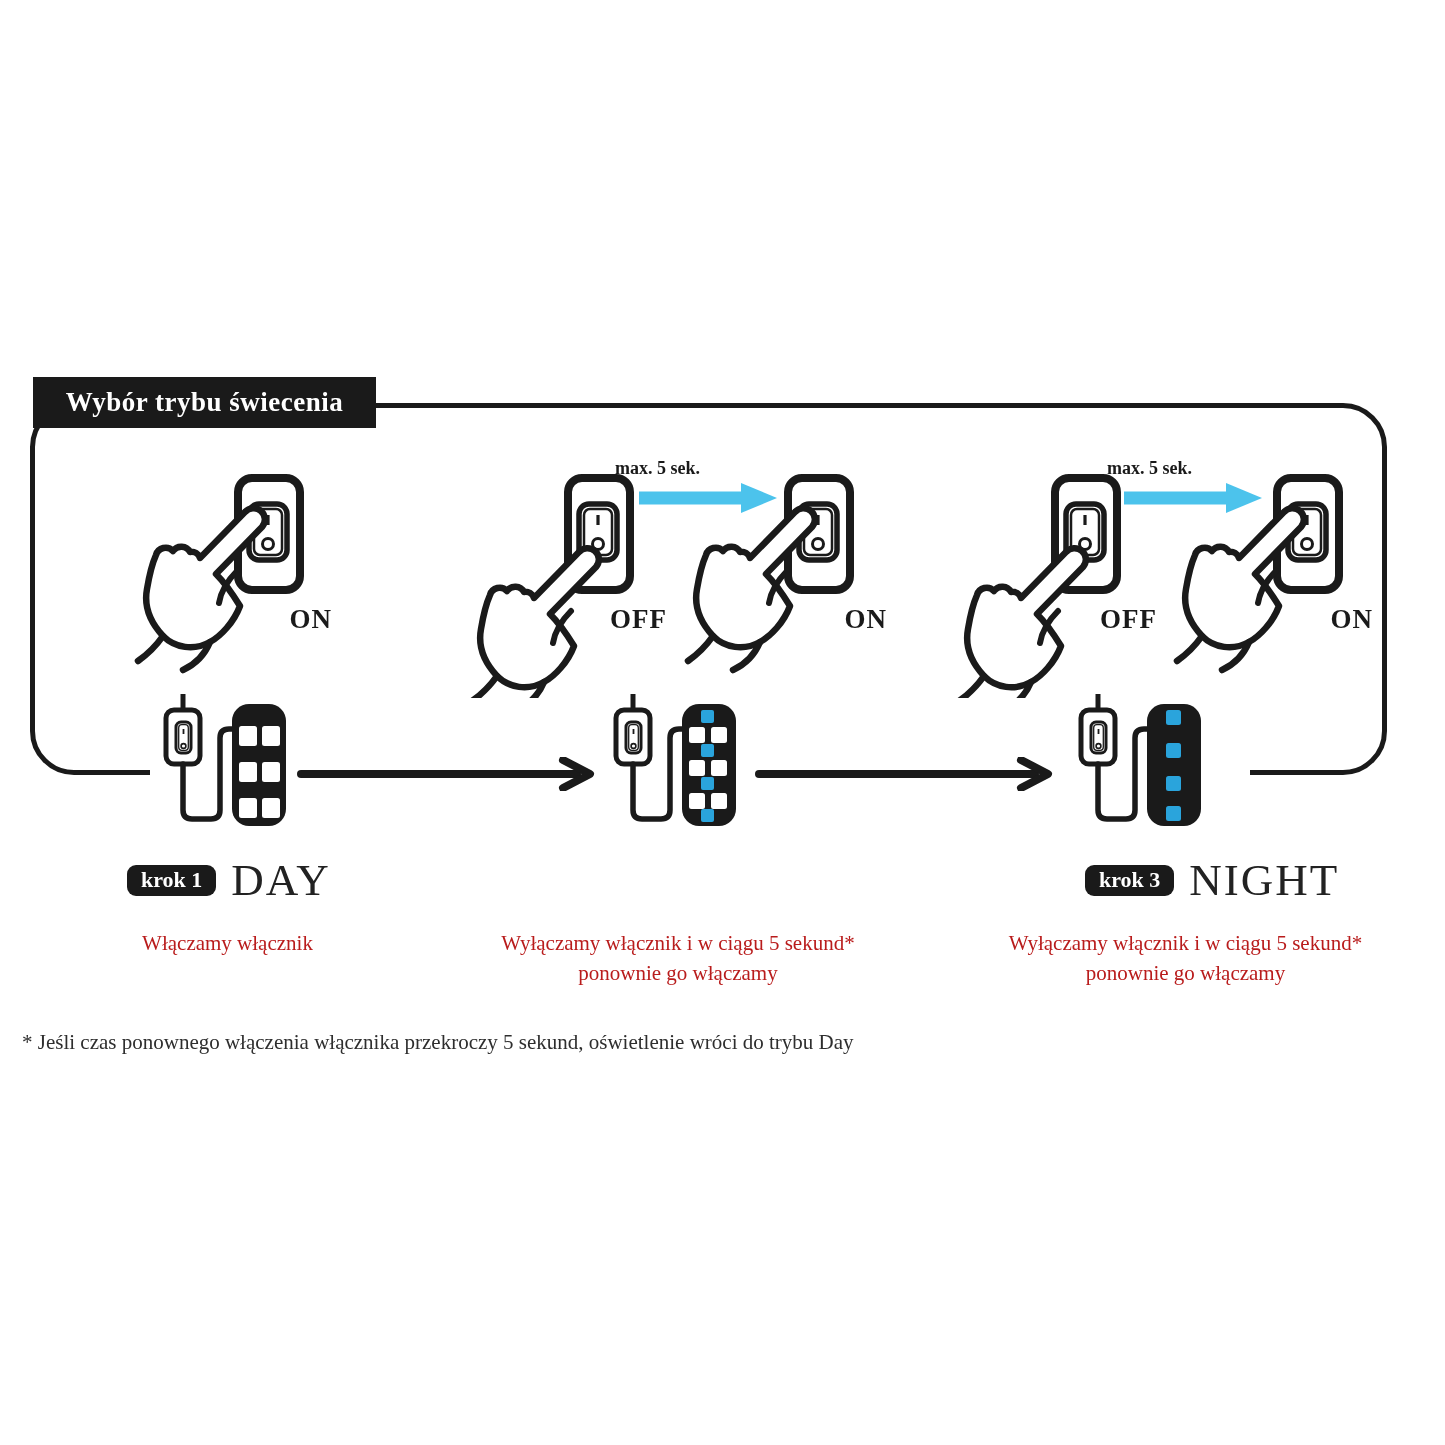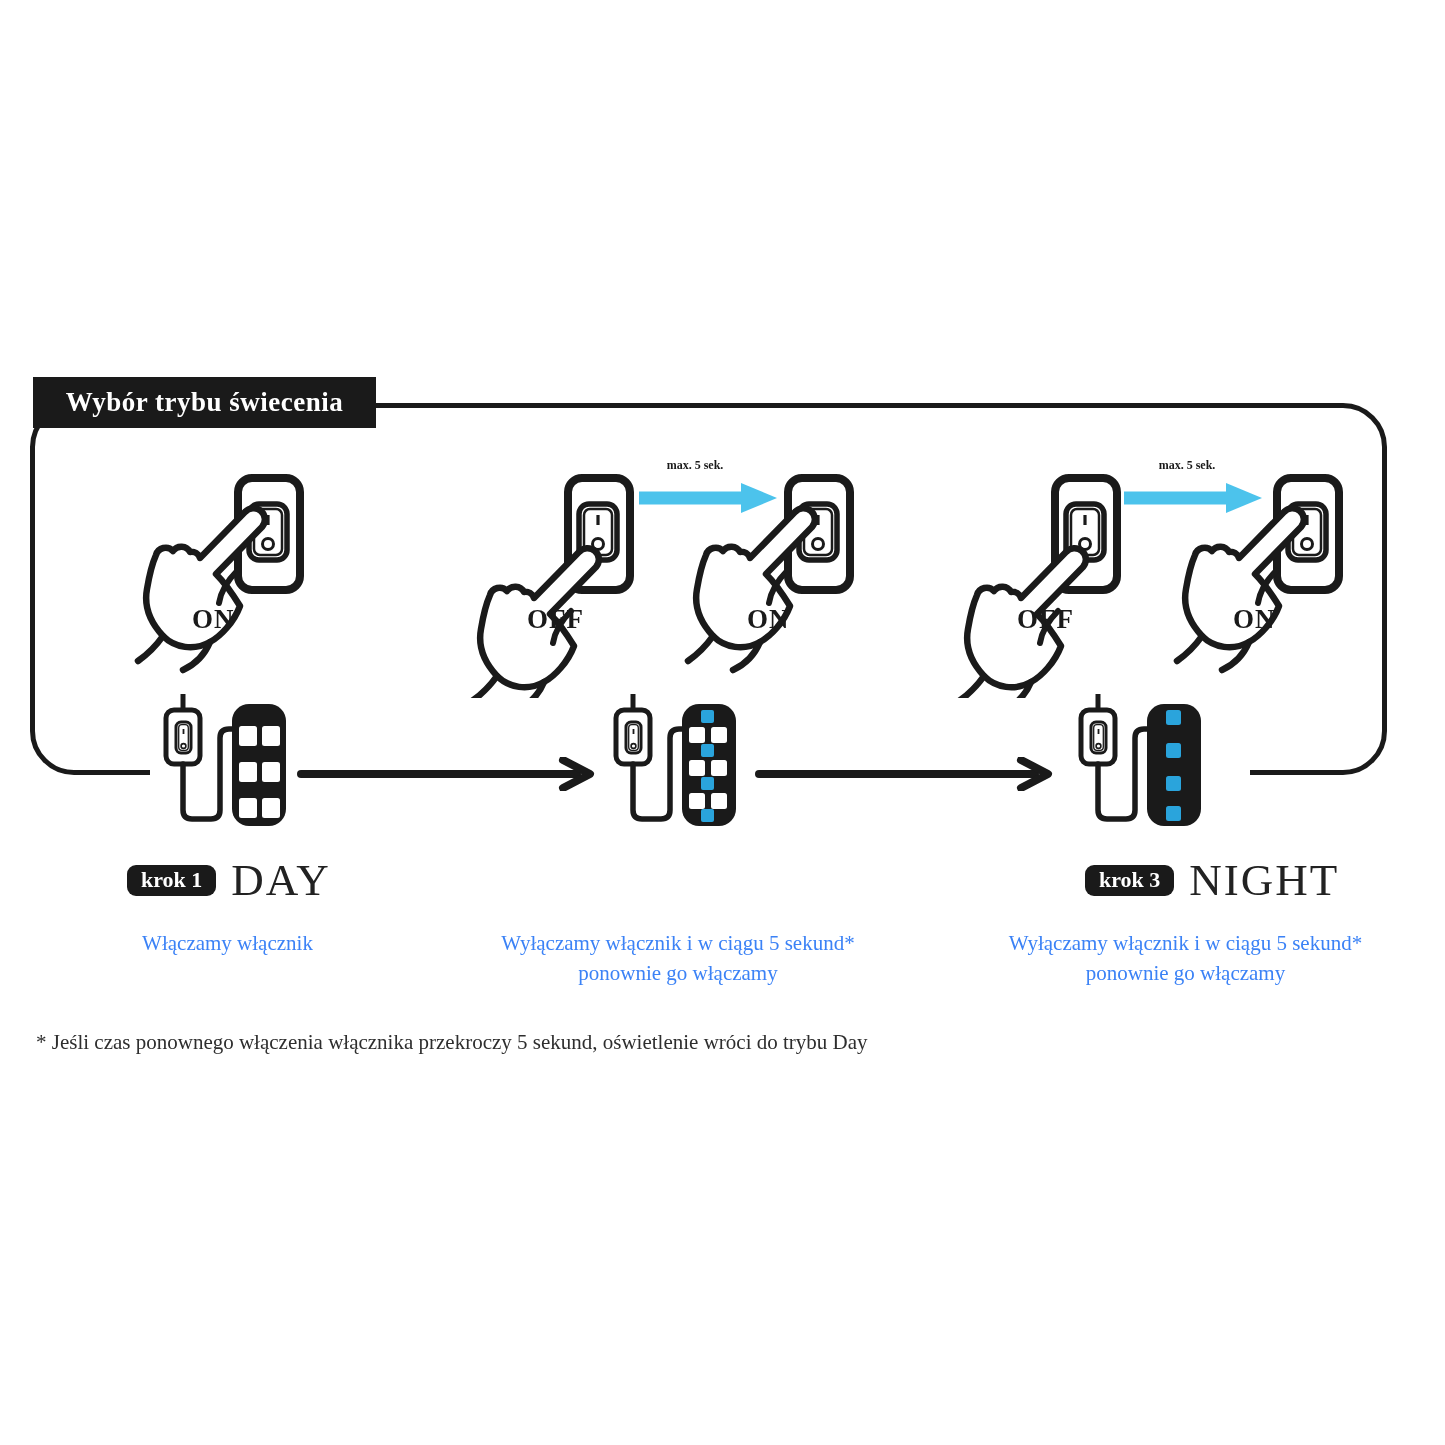--- a/index.html
+++ b/index.html
@@ -22,42 +22,42 @@
   }
   .frame-cover{
     position:absolute;left:150px;top:752px;width:1100px;height:44px;background:#fff;
   }
   .title-box{
     position:absolute;left:33px;top:377px;width:343px;height:51px;
     background:var(--ink);color:#fff;display:flex;align-items:center;justify-content:center;
     font-size:27px;font-weight:bold;letter-spacing:.5px;
   }
   .state-label{
-    position:absolute;width:140px;text-align:left;top:604px;
+    position:absolute;width:140px;text-align:right;top:604px;
     font-size:27px;font-weight:bold;letter-spacing:1px;color:var(--ink);
   }
   .arrow-label{
-    position:absolute;width:160px;text-align:center;top:458px;
-    font-size:12px;font-weight:bold;color:var(--ink);
+    position:absolute;width:160px;text-align:left;top:458px;
+    font-size:18px;font-weight:bold;color:var(--ink);
   }
   .step-head{
     position:absolute;top:858px;display:flex;align-items:center;gap:15px;
   }
   .step-badge{
     background:var(--ink);color:#fff;font-size:22px;font-weight:bold;
     padding:2px 14px;border-radius:9px;line-height:1.2;white-space:nowrap;
   }
   .step-name{
     font-size:45px;font-weight:300;letter-spacing:2px;color:#222;line-height:1;white-space:nowrap;text-align:right;
   }
   .step-desc{
-    position:absolute;top:928px;text-align:center;font-size:21px;line-height:30px;color:#3b82f6;
+    position:absolute;top:928px;text-align:center;font-size:21px;line-height:30px;color:#b91c1c;
   }
   .footnote{
-    position:absolute;left:36px;top:1030px;width:1390px;
+    position:absolute;left:22px;top:1030px;width:1390px;
     font-size:21px;color:#2e2e2e;
   }
   
   .ink-s{stroke:var(--ink);}
   .ink-f{fill:var(--ink);}
   .wf{fill:#fff;}
   .nf{fill:none;}
   .rj{stroke-linecap:round;stroke-linejoin:round;}
   .blue-s{stroke:var(--arrow-blue);}
   .blue-f{fill:var(--arrow-blue);}

